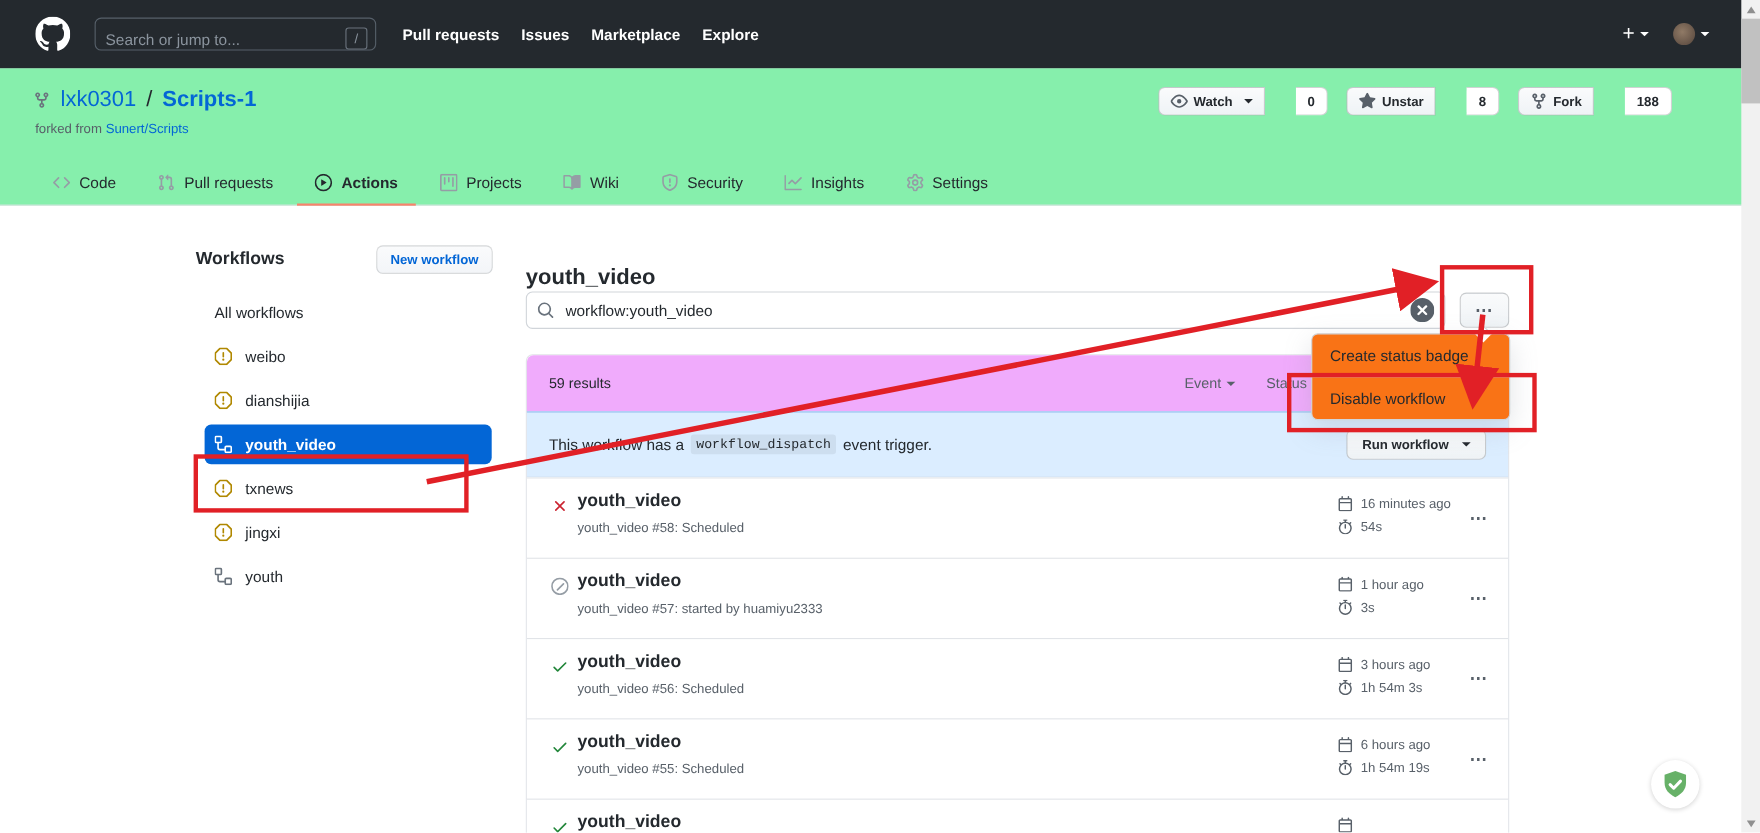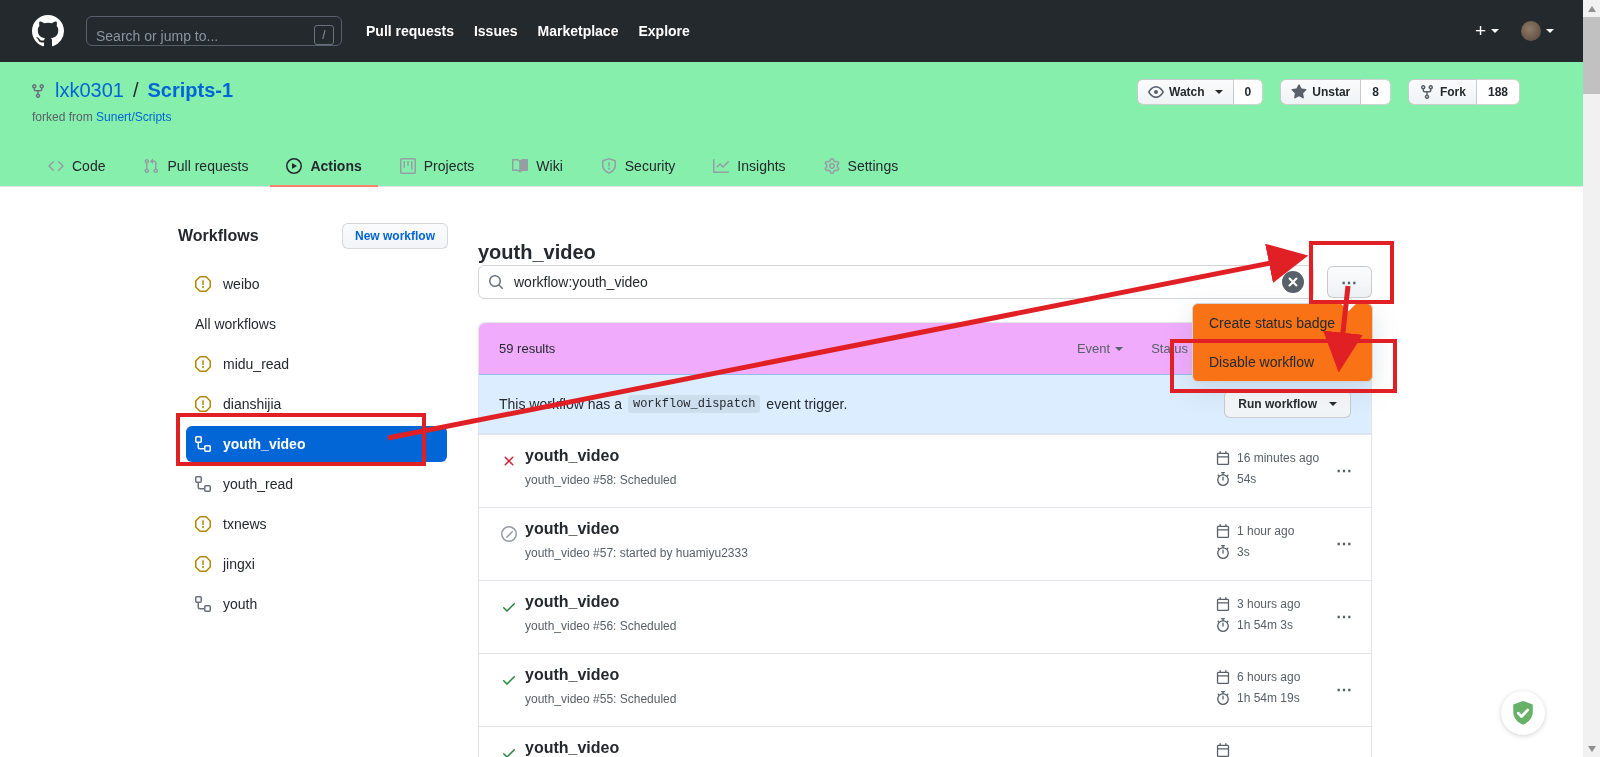--- a/index.html
+++ b/index.html
@@ -32,21 +32,21 @@
   
   .repo-header{position:absolute;top:62px;left:0;width:100%;height:125px;background:#86efac;
                border-bottom:1px solid #e1e4e8;box-sizing:border-box;z-index:5;}
   .repo-title{position:absolute;left:30px;top:17px;font-size:20px;color:#24292e;display:flex;align-items:center;gap:9px;}
   .repo-title .oct{color:#6a737d;}
   .repo-title a{color:var(--accent,#0366d6);}
   .repo-title .rname{font-weight:700;}
   .forked-from{position:absolute;left:32px;top:48px;font-size:12px;color:#586069;}
   .forked-from a{color:var(--accent,#0366d6);}
   .repo-actions{position:absolute;right:80px;top:17px;display:flex;gap:17px;}
-  .btn-group{display:flex;font-size:12px;font-weight:600;color:#24292e;}
+  .btn-group{display:flex;font-size:12px;font-weight:600;color:#24292e;gap:28px;}
   .btn-main{display:flex;align-items:center;gap:5px;padding:4px 10px;background:linear-gradient(#fafbfc,#eff3f6);
             border:1px solid rgba(27,31,35,.2);border-radius:6px 0 0 6px;}
   .btn-main .oct{color:#586069;}
   .btn-count{padding:4px 11px;background:#fff;border:1px solid rgba(27,31,35,.2);border-left:0;border-radius:0 6px 6px 0;
              display:flex;align-items:center;}
   
   .tabs{position:absolute;left:32px;bottom:-1px;display:flex;gap:6px;}
   .tab{display:flex;align-items:center;gap:8px;padding:13px 16px 11px;font-size:14px;color:#24292e;
        border-bottom:2px solid transparent;cursor:pointer;}
   .tab .oct{color:#959da5;}
@@ -331,51 +331,39 @@
     </nav>
   </section>
 
   <aside class="sidebar">
     <div class="sb-head">
       <span class="sb-heading">Workflows</span>
       <button class="new-workflow">New workflow</button>
     </div>
     <div class="sb-items">
       <div class="sb-item">
-          <svg class="oct warn" width="16" height="16">
-            <use href="#i-stop"></use>
-          </svg>
-          <span>weibo</span>
-        </div>
-      <div class="sb-item">
           <span>All workflows</span>
         </div>
       <div class="sb-item">
           <svg class="oct warn" width="16" height="16">
             <use href="#i-stop"></use>
           </svg>
-          <span>midu_read</span>
+          <span>weibo</span>
         </div>
       <div class="sb-item">
           <svg class="oct warn" width="16" height="16">
             <use href="#i-stop"></use>
           </svg>
           <span>dianshijia</span>
         </div>
       <div class="sb-item selected">
           <svg class="oct wf" width="16" height="16">
             <use href="#i-workflow"></use>
           </svg>
           <span>youth_video</span>
-        </div>
-      <div class="sb-item">
-          <svg class="oct wf" width="16" height="16">
-            <use href="#i-workflow"></use>
-          </svg>
-          <span>youth_read</span>
         </div>
       <div class="sb-item">
           <svg class="oct warn" width="16" height="16">
             <use href="#i-stop"></use>
           </svg>
           <span>txnews</span>
         </div>
       <div class="sb-item">
           <svg class="oct warn" width="16" height="16">
             <use href="#i-stop"></use>

